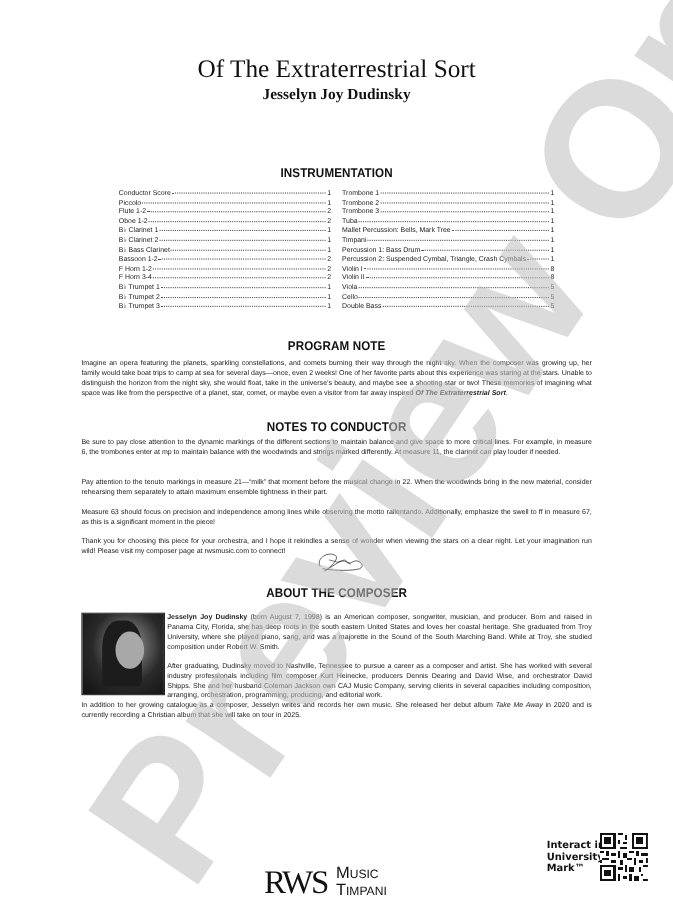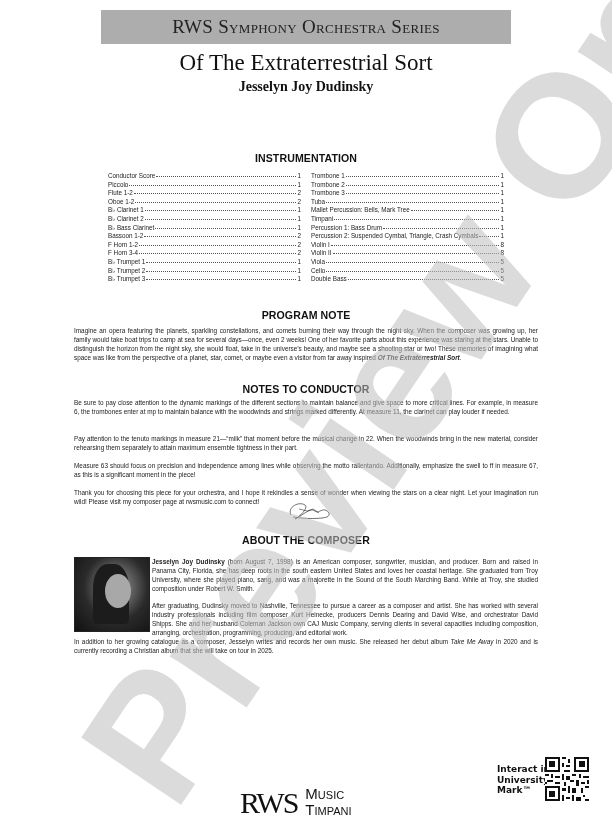--- a/index.html
+++ b/index.html
@@ -41,23 +41,20 @@
   .qr { position:absolute; left:545px; top:757px; width:44px; height:44px; }
 
   .watermark { position:absolute; left:0; top:0; width:612px; height:816px; pointer-events:none; }
   .watermark span { position:absolute; left:-30px; top:390px; font-family:"Liberation Sans", sans-serif; font-weight:bold; font-size:175px; color:rgba(190,190,190,0.55); transform:rotate(-56deg); transform-origin:center; white-space:nowrap; width:700px; text-align:center; }
 </style>
 </head>
 <body>
 
 <div class="page">
 
-  <div class="series-bar">
-    <span>RWS Symphony Orchestra Series</span>
-  </div>
   <div class="title">Of The Extraterrestrial Sort</div>
   <div class="composer">Jesselyn Joy Dudinsky</div>
 
   <div class="sec-head" style="top:152px;">INSTRUMENTATION</div>
 
   <div class="instr left" id="instr-left">
       <div class="instr-row">
         <span class="name">Conductor Score</span>
         <span class="dots"></span>
         <span class="count">1</span>

